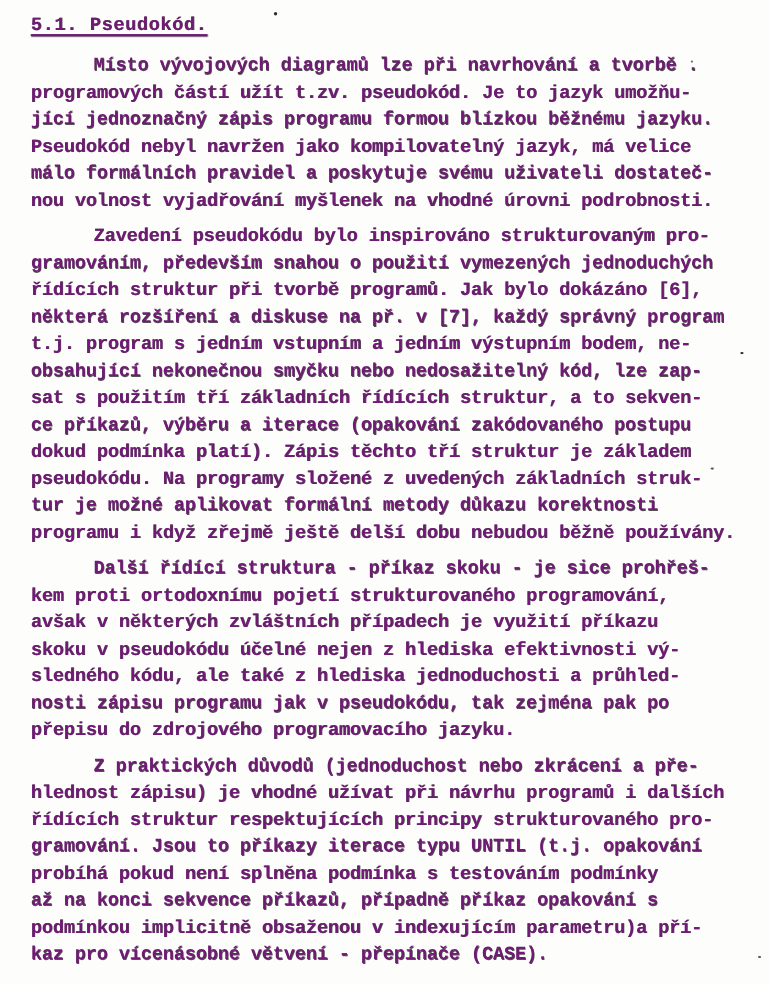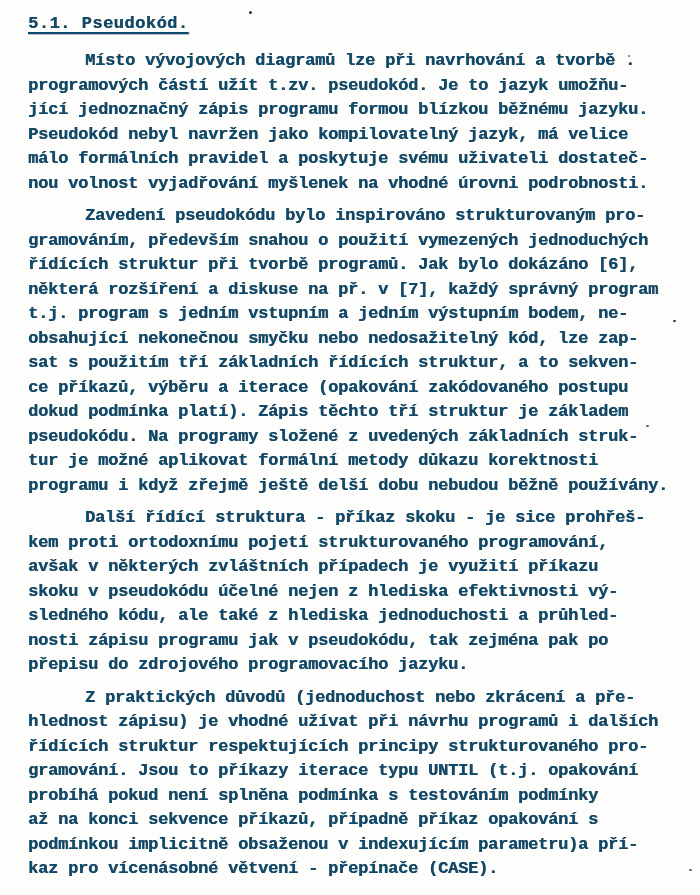--- a/index.html
+++ b/index.html
@@ -14,21 +14,21 @@
   }
   .page {
     position: relative;
     box-sizing: border-box;
     width: 700px;
     height: 895px;
     padding: 13px 24px 0 28px;
     background: #fdfdfc;
     font-family: "Liberation Mono", "DejaVu Sans Mono", monospace;
     font-weight: 700;
-    color: #0c4a6e;
+    color: #701a75;
     
     text-shadow: 0.5px 0.4px 0 rgba(25, 25, 25, 0.75);
   }
   .heading {
     margin: 0 0 14px 0;
     font-size: 17px;
     line-height: 22px;
     letter-spacing: 0.5px;
     text-decoration: underline;
     text-decoration-thickness: 1.5px;

